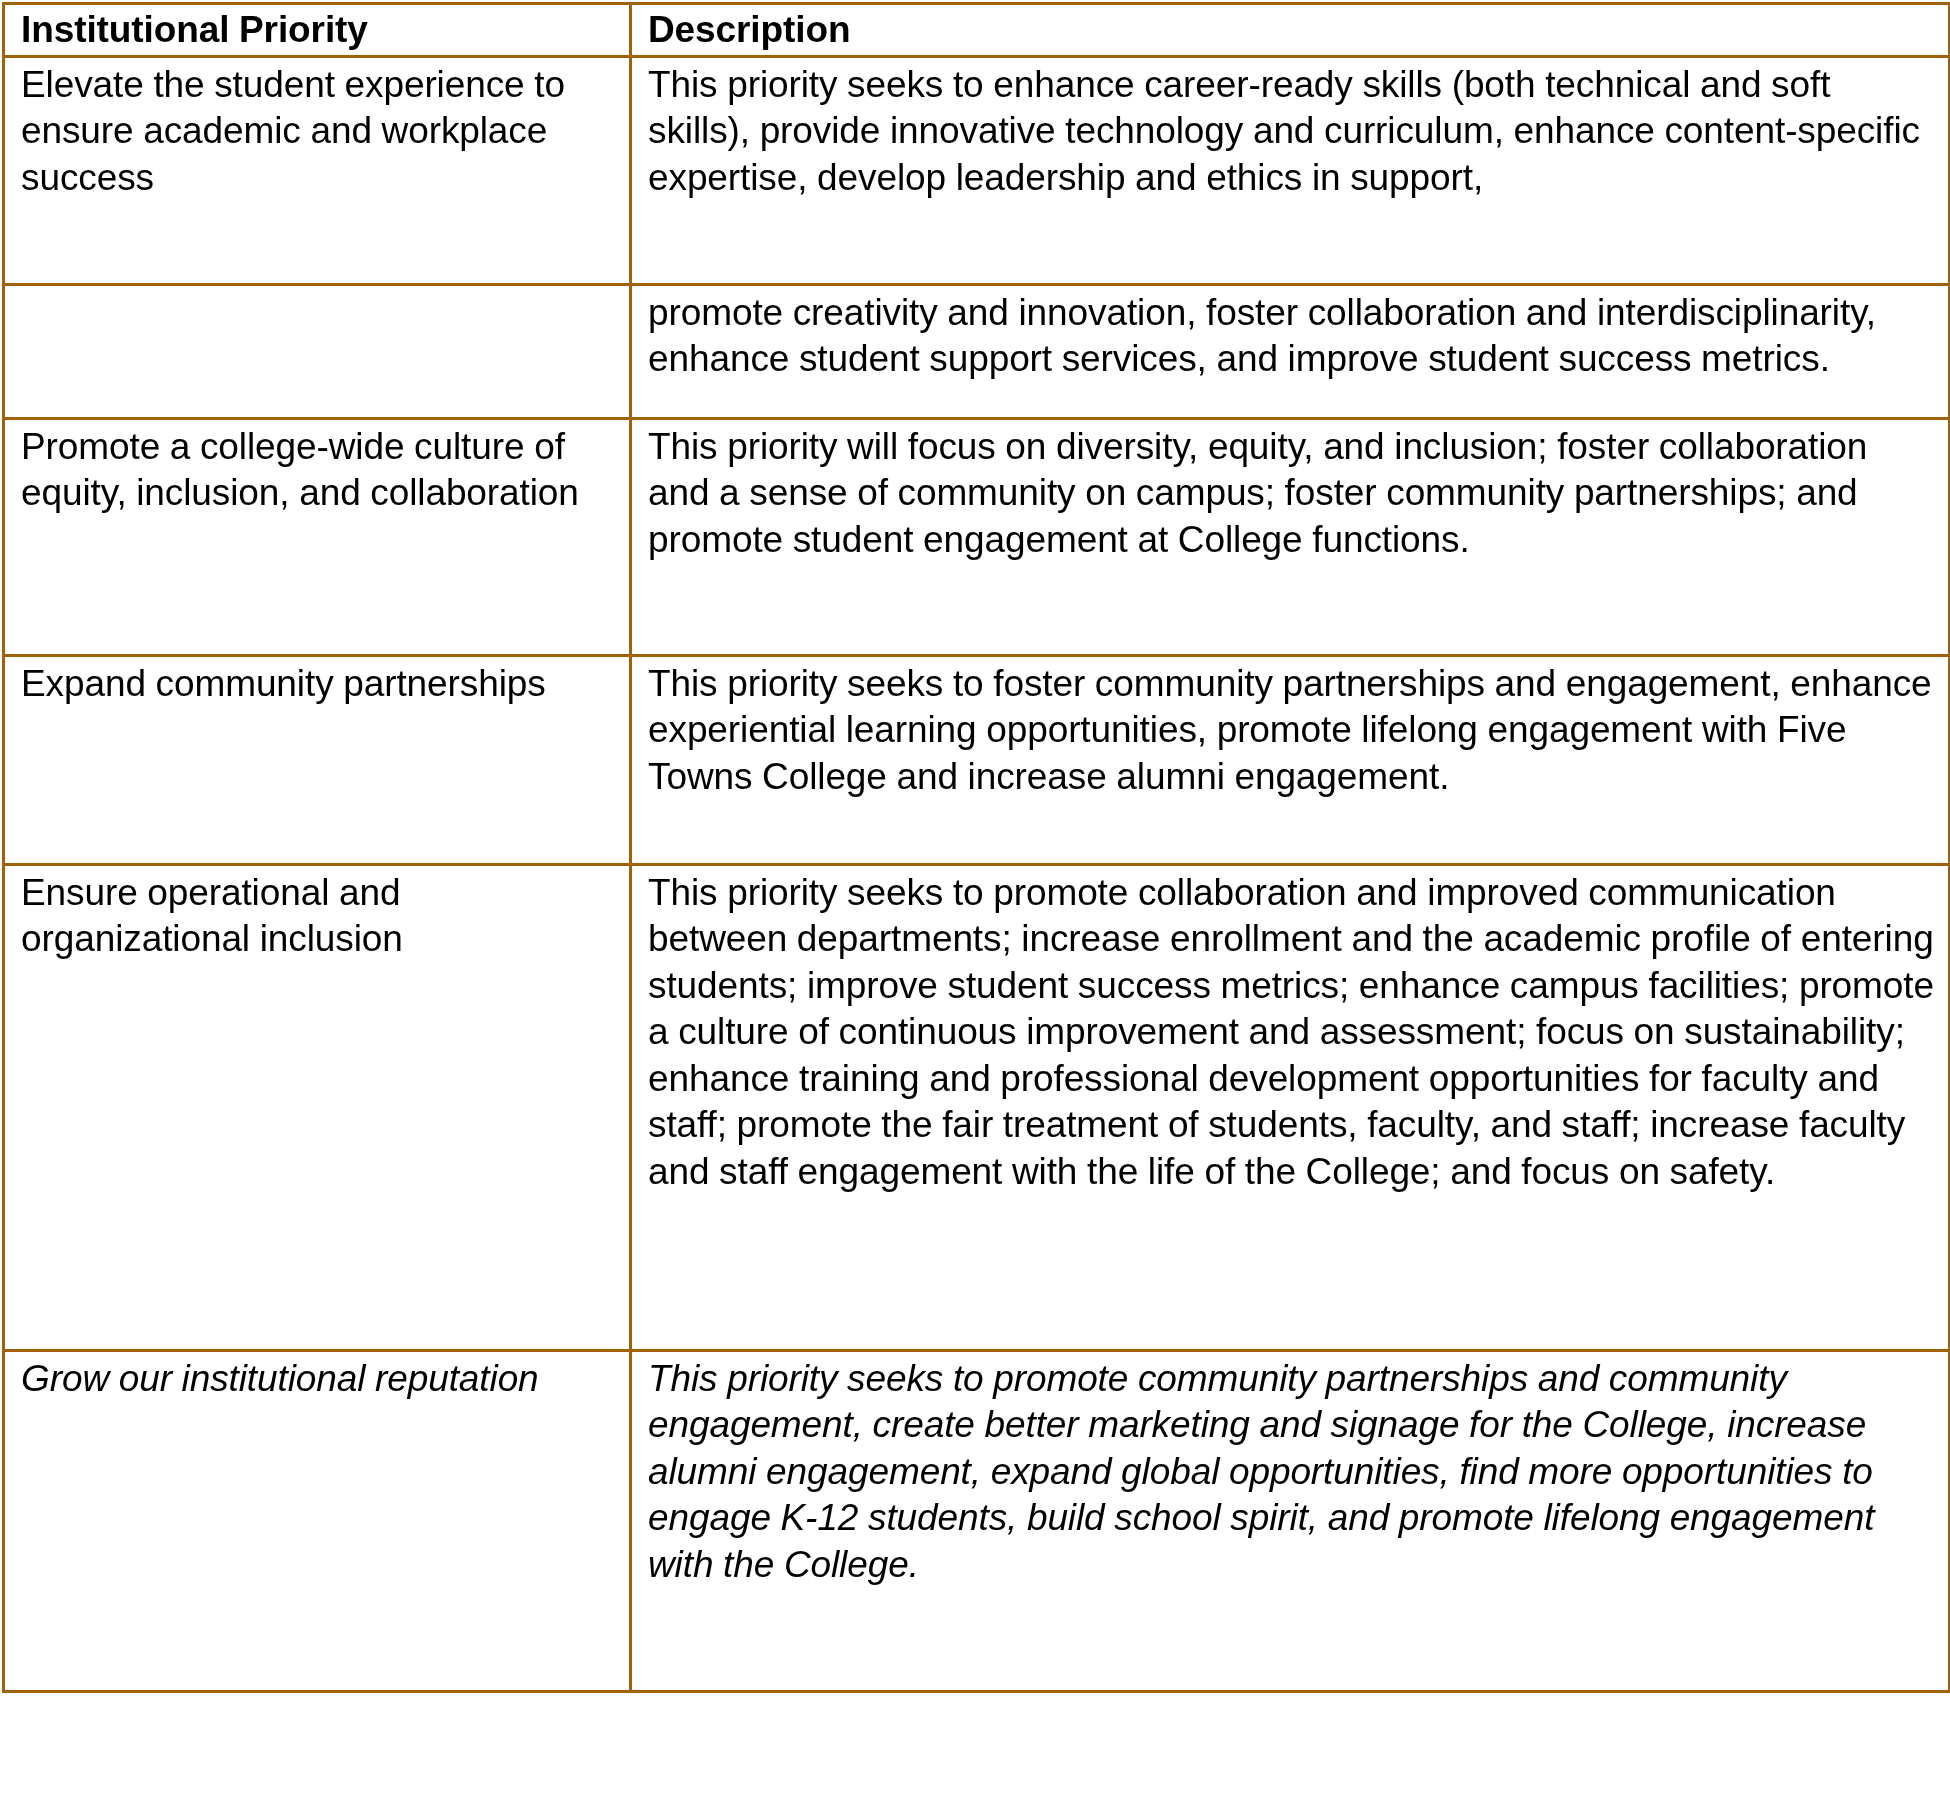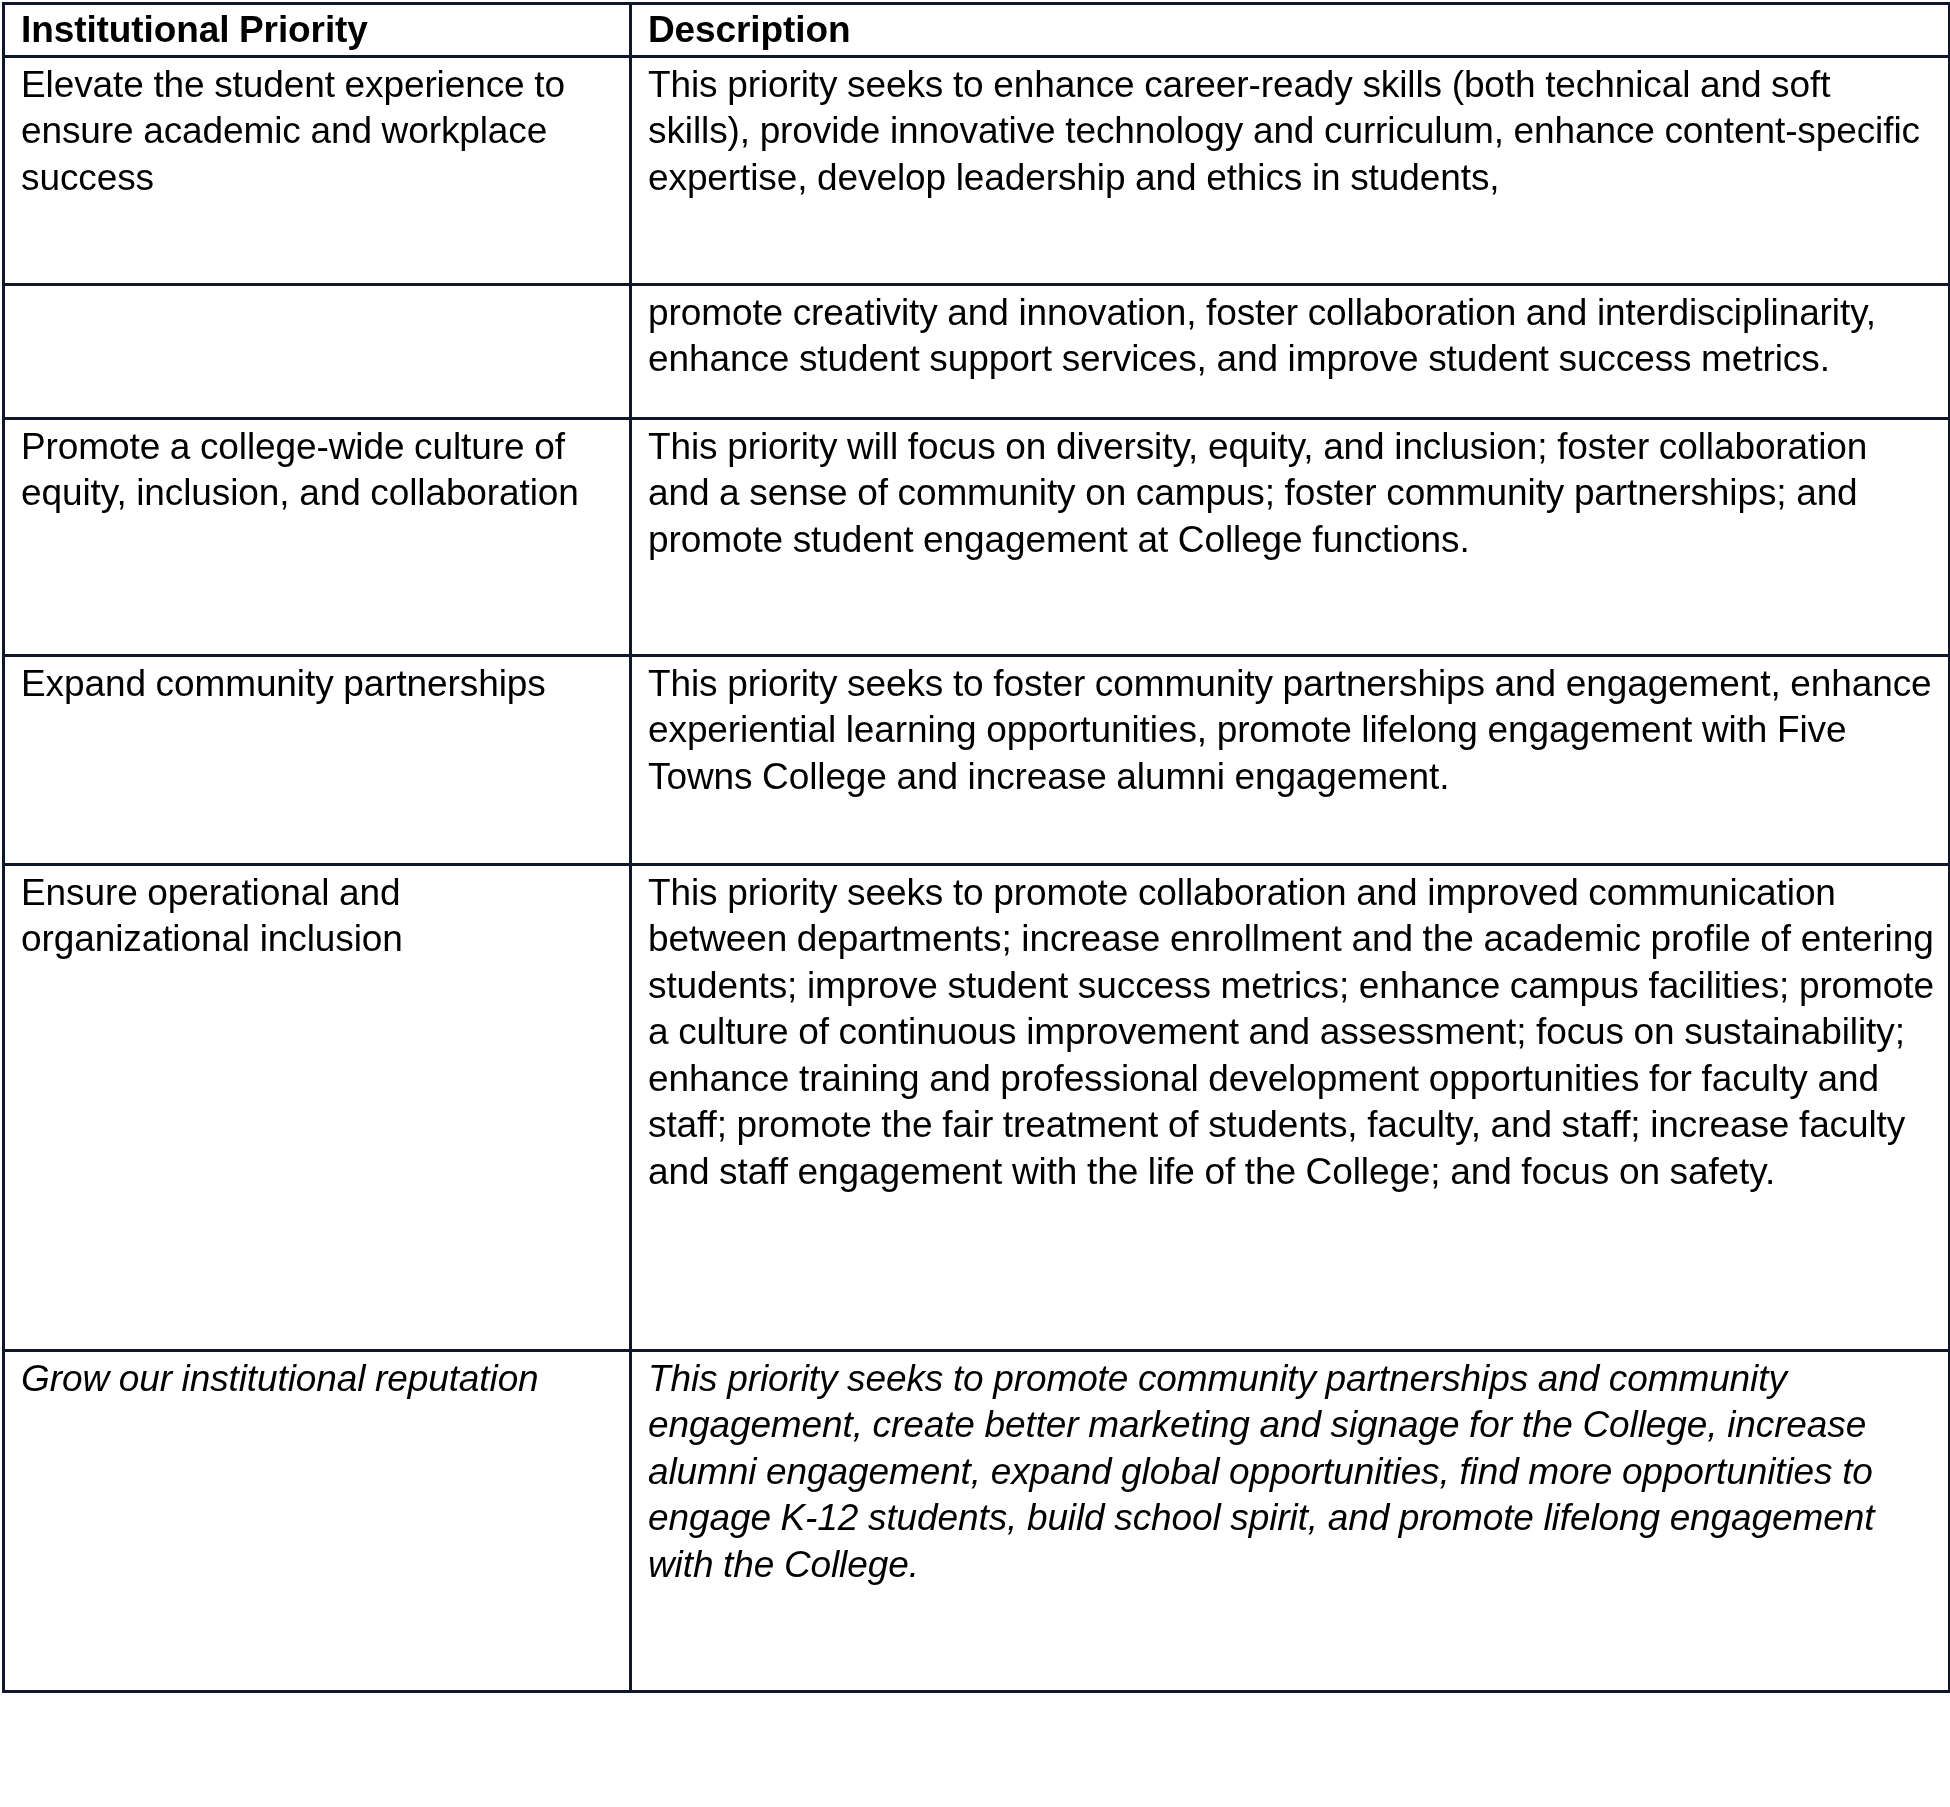--- a/index.html
+++ b/index.html
@@ -27,21 +27,21 @@
     margin: 2px 0 0 2px;
     border-collapse: collapse;
     table-layout: fixed;
   }
 
   table.priority-table col.col-priority { width: 627px; }
   table.priority-table col.col-description { width: 1319px; }
 
   table.priority-table th,
   table.priority-table td {
-    border: 3px solid #0f172a;
+    border: 3px solid #a16207;
     vertical-align: top;
     padding: 4px 14px 6px 16px;
     text-align: left;
     font-size: 37px;
     line-height: 1.255;
     font-weight: normal;
     letter-spacing: -0.1px;
     word-spacing: -0.5px;
   }
 
@@ -87,21 +87,21 @@
       </tr>
     </thead>
 
     <tbody>
 
       <tr class="row-1">
         <td>
           <span class="cell-text">Elevate the student experience to ensure academic and workplace success</span>
         </td>
         <td>
-          <span class="cell-text">This priority seeks to enhance career-ready skills (both technical and soft skills), provide innovative technology and curriculum, enhance content-specific expertise, develop leadership and ethics in students,</span>
+          <span class="cell-text">This priority seeks to enhance career-ready skills (both technical and soft skills), provide innovative technology and curriculum, enhance content-specific expertise, develop leadership and ethics in support,</span>
         </td>
       </tr>
 
       <tr class="row-2">
         <td class="cell-empty">
           <span class="cell-text"></span>
         </td>
         <td>
           <span class="cell-text">promote creativity and innovation, foster collaboration and interdisciplinarity, enhance student support services, and improve student success metrics.</span>
         </td>

